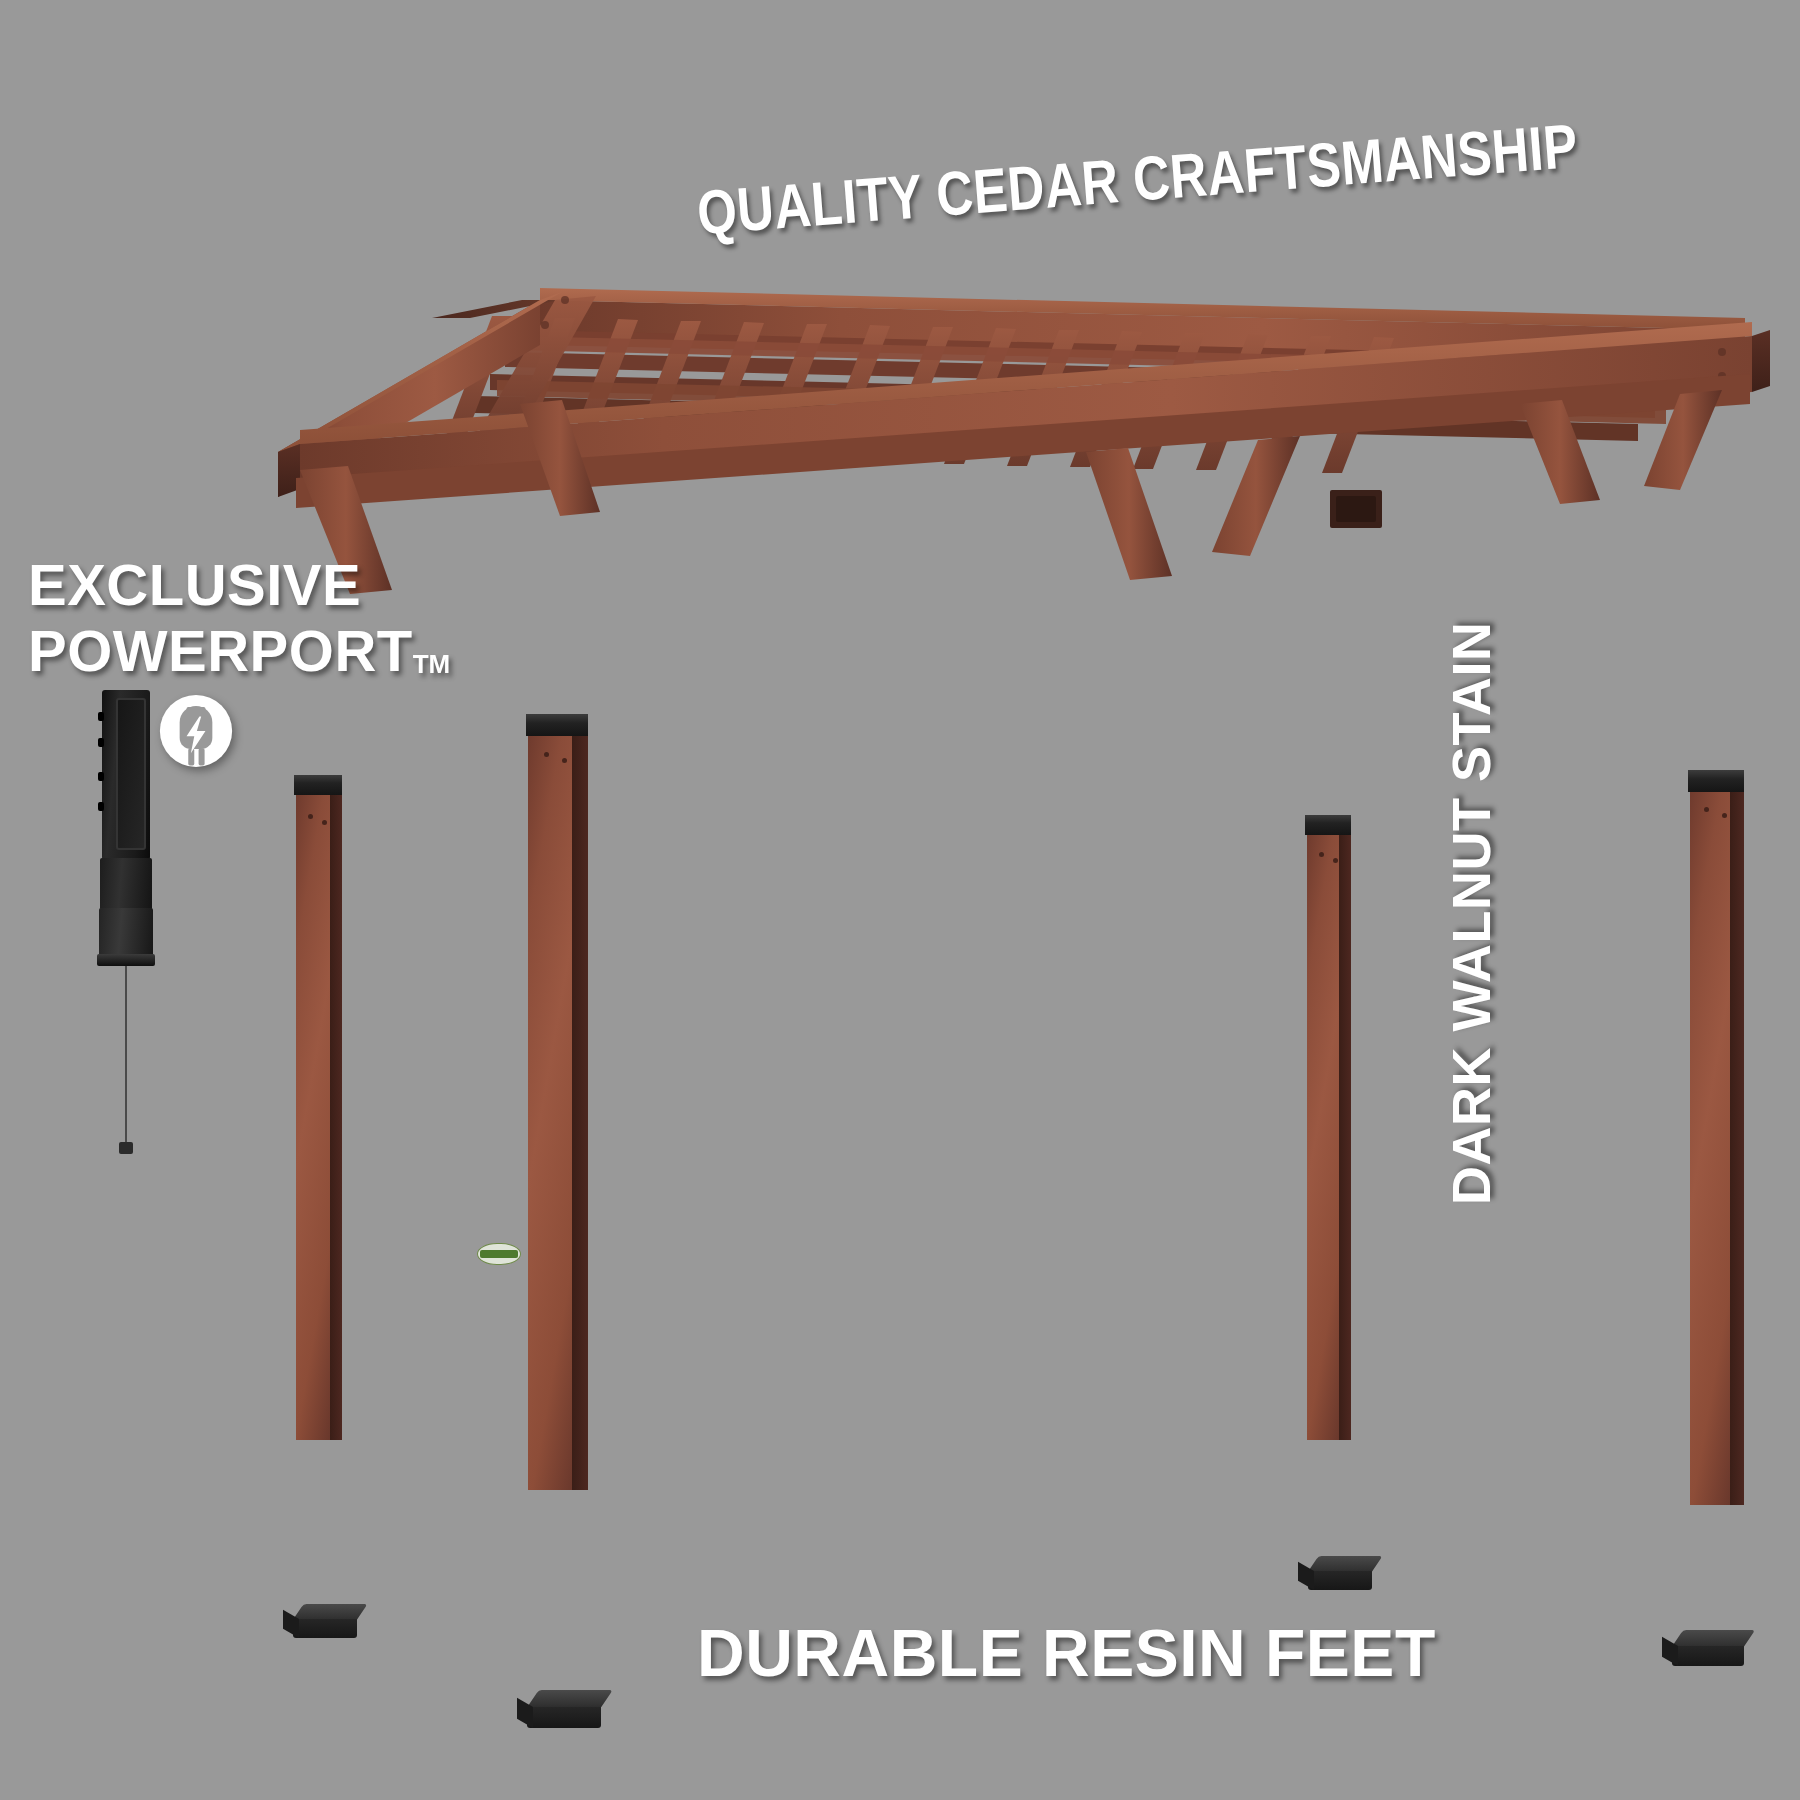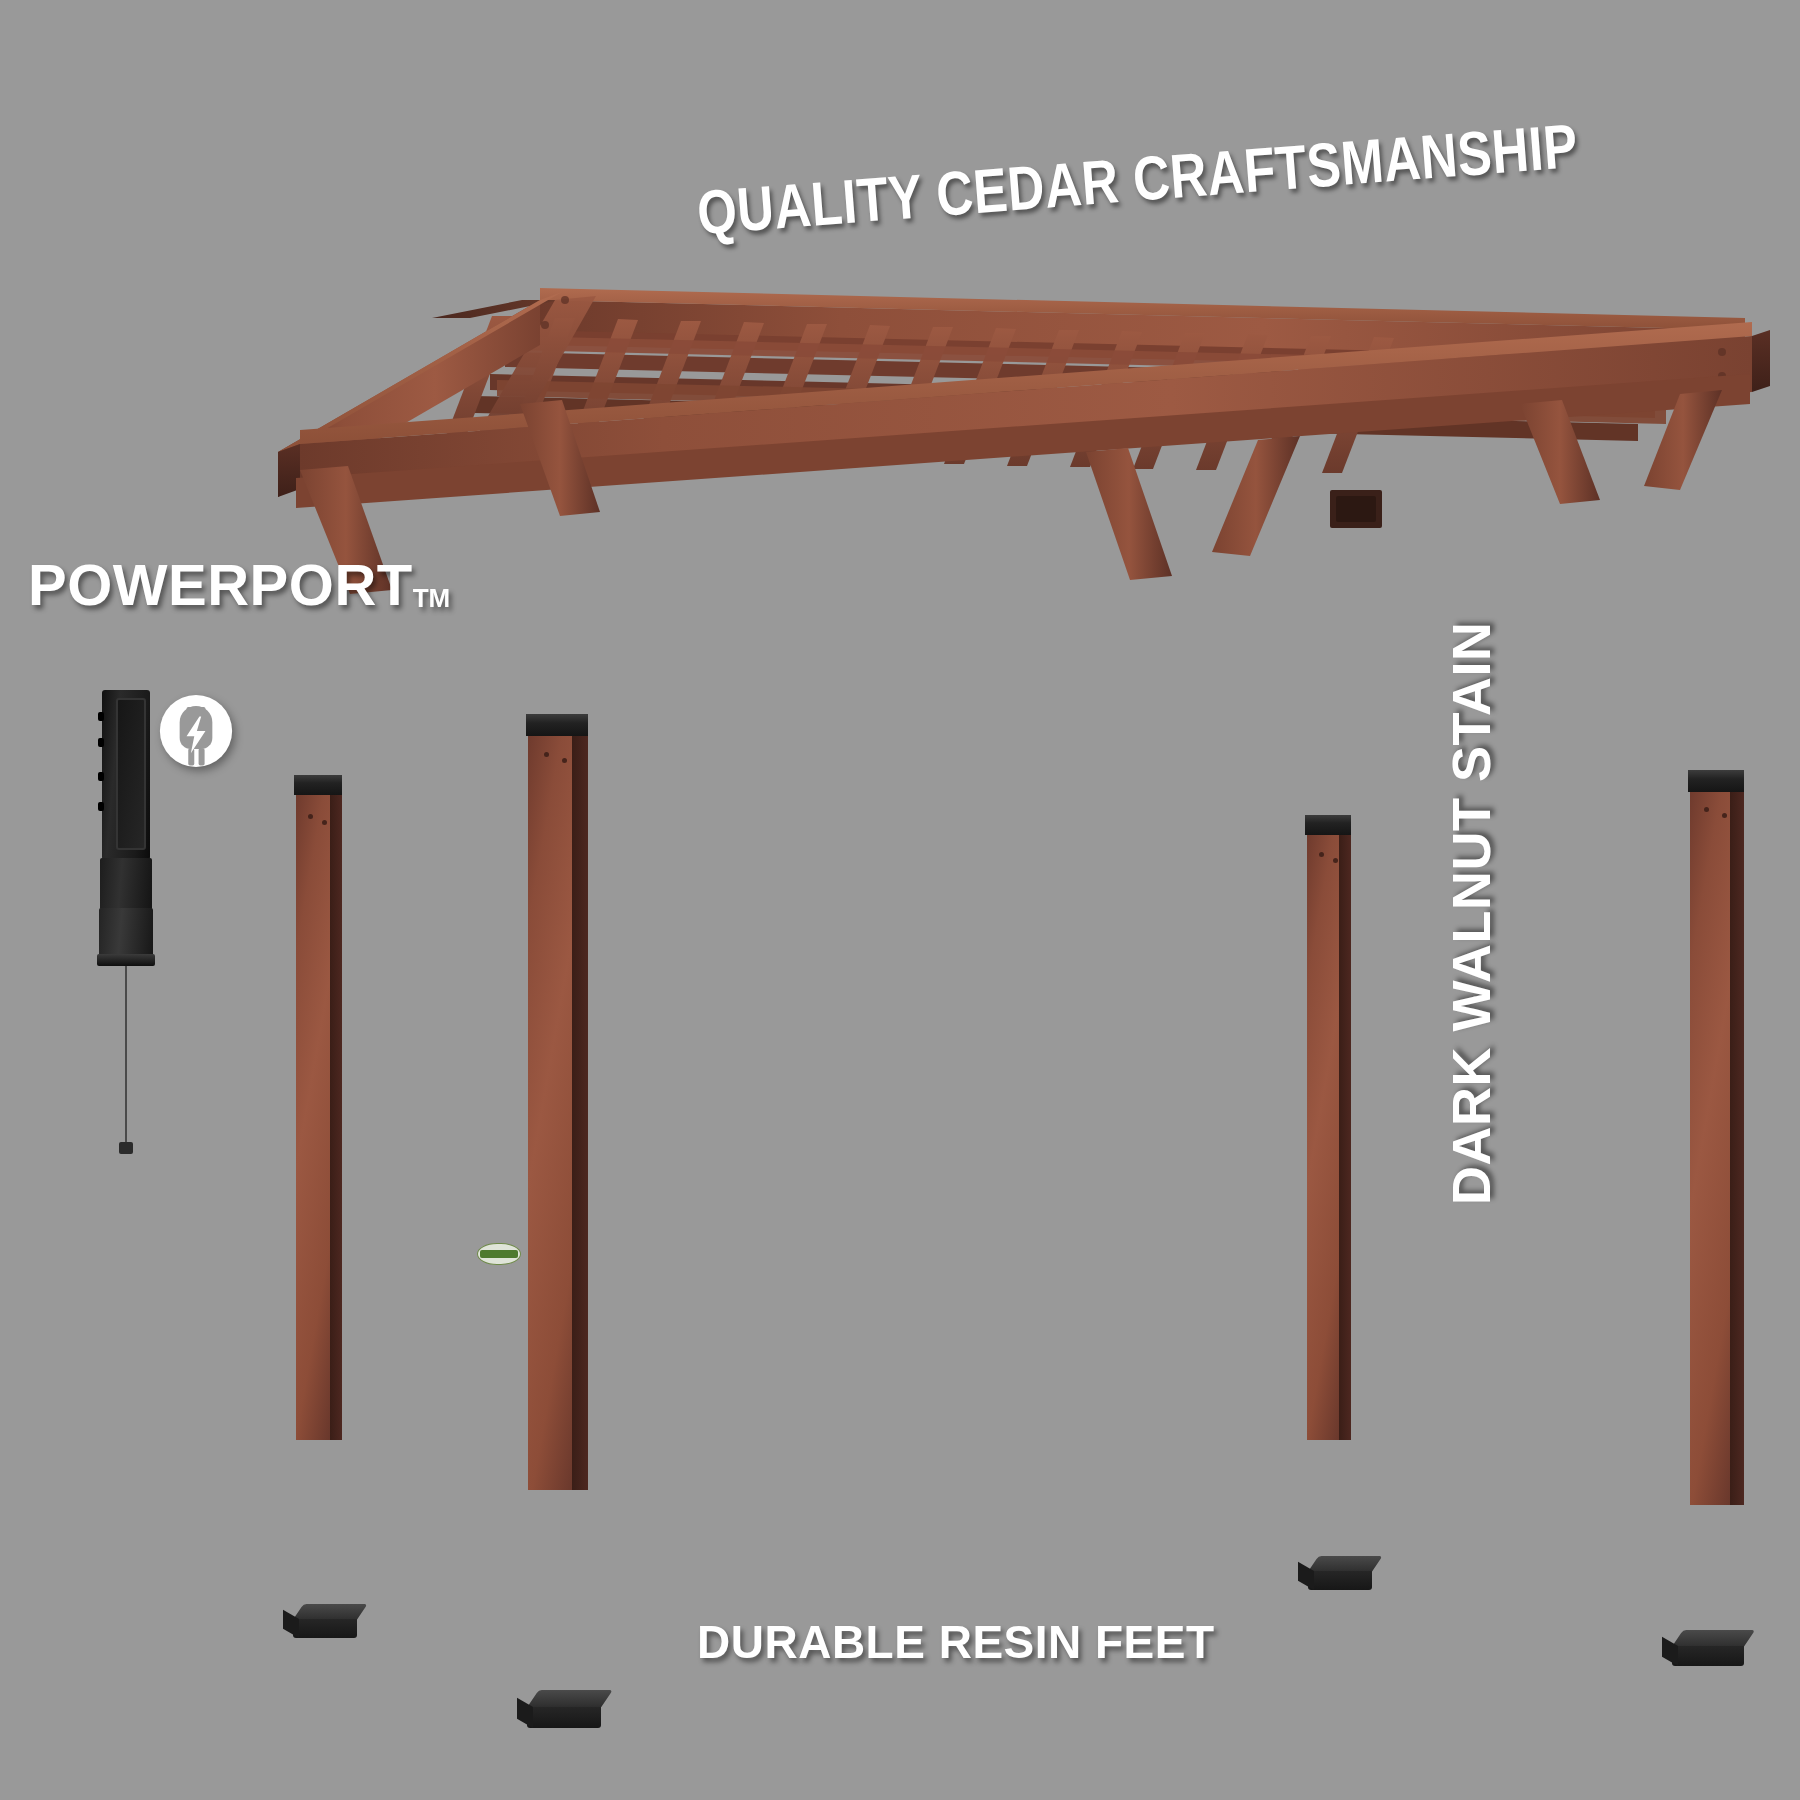--- a/index.html
+++ b/index.html
@@ -58,21 +58,21 @@
   #callout-stain {
     left: 1440px;
     top: 1205px;
     font-size: 54px;
     transform: rotate(-90deg);
   }
 
   #callout-feet {
     left: 697px;
     top: 1615px;
-    font-size: 46px;
+    font-size: 66px;
     text-align: center;
   }
 
   
   #roof-assembly { position: absolute; left: 0; top: 0; width: 1800px; height: 640px; }
 
   
   .post {
     position: absolute;
     border-radius: 1px;
@@ -406,20 +406,23 @@
 
     <polygon points="54,33 39,56 48,56 44,76 61,50 51,50 56,33" fill="#ffffff"></polygon>
   </svg>
 
   <div class="callout" id="callout-quality">
     <span class="cond">QUALITY CEDAR CRAFTSMANSHIP</span>
   </div>
 
   <div class="callout" id="callout-exclusive-wrap">
     <span class="line">
+      <span class="cond">EXCLUSIVE</span>
+    </span>
+    <span class="line">
       <span class="cond">POWERPORT</span><span class="tm">TM</span>
     </span>
   </div>
 
   <div class="callout" id="callout-stain">
     <span class="cond">DARK WALNUT STAIN</span>
   </div>
 
   <div class="callout" id="callout-feet">
     <span class="cond">DURABLE RESIN FEET</span>

